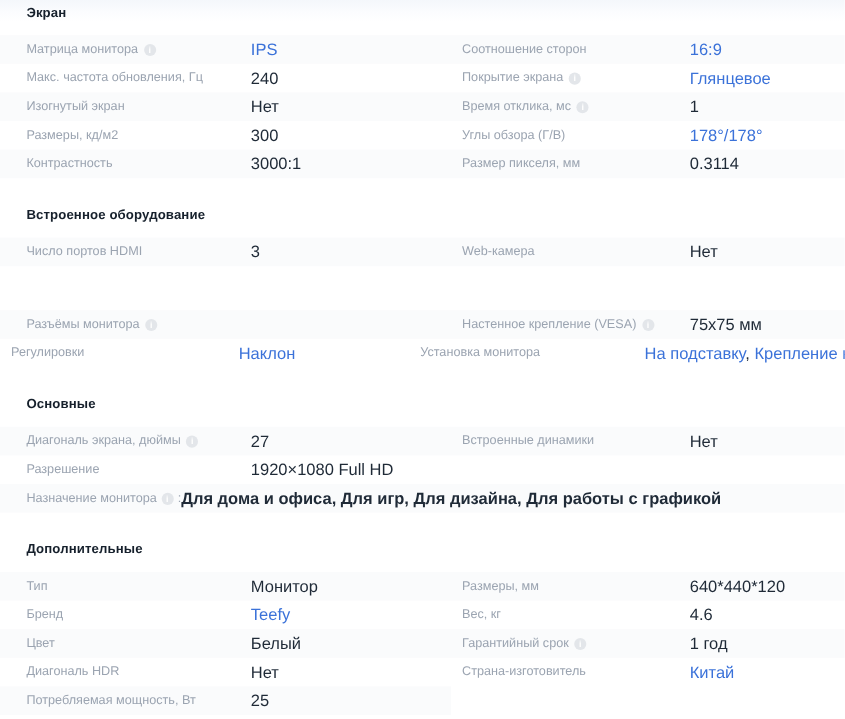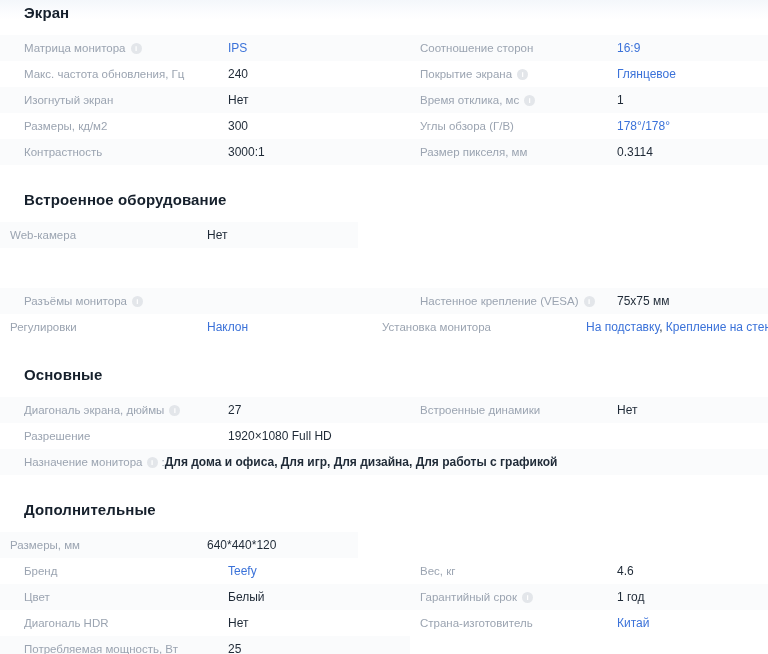--- a/index.html
+++ b/index.html
@@ -18,21 +18,21 @@
     position: absolute;
     top: 0; left: 0; right: 0;
     height: 20px;
     background: linear-gradient(180deg, #f4f7fb 0%, #fbfcfe 55%, #ffffff 100%);
     pointer-events: none;
   }
   .page { position: relative; padding: 0 0 0 0; }
 
   .section { margin: 0; }
   .section-title {
-    font-size: 15px;
+    font-size: 12px;
     font-weight: bold;
     color: #16202c;
     letter-spacing: .1px;
     padding-left: 24px;
   }
 
   
   .rows {
     position: relative;
   }
@@ -53,26 +53,26 @@
 
   .lbl {
     font-size: 11.5px;
     color: #9ba4b1;
     white-space: nowrap;
     display: flex;
     align-items: center;
     gap: 5px;
   }
   .val {
-    font-size: 12px;
+    font-size: 15px;
     color: #1f2a37;
     white-space: nowrap;
   }
   .cell.left .val { position: absolute; left: 228px; }
-  .cell.right .val { position: absolute; left: 207px; }
+  .cell.right .val { position: absolute; left: 217px; }
 
   a.lnk, .lnk {
     color: #3b72d9;
     text-decoration: none;
   }
 
   .info {
     display: inline-block;
     width: 11px; height: 11px;
     border-radius: 50%;
@@ -192,20 +192,26 @@
           </div>
         </div>
       </div>
     </div>
     <div class="section">
       <div class="spacer-lg"></div>
       <div class="section-title">Встроенное оборудование</div>
       <div class="title-gap"></div>
       <div class="rows">
         <div class="row">
+          <div class="cell left stripe">
+            <span class="lbl">
+              <span>Число портов HDMI</span>
+            </span>
+            <span class="val">3</span>
+          </div>
           <div class="cell right stripe">
             <span class="lbl">
               <span>Web-камера</span>
             </span>
             <span class="val">Нет</span>
           </div>
         </div>
       </div>
     </div>
     <div class="section">
@@ -283,20 +289,26 @@
           </div>
         </div>
       </div>
     </div>
     <div class="section">
       <div class="spacer-lg"></div>
       <div class="section-title">Дополнительные</div>
       <div class="title-gap"></div>
       <div class="rows">
         <div class="row">
+          <div class="cell left stripe">
+            <span class="lbl">
+              <span>Тип</span>
+            </span>
+            <span class="val">Монитор</span>
+          </div>
           <div class="cell right stripe">
             <span class="lbl">
               <span>Размеры, мм</span>
             </span>
             <span class="val">640*440*120</span>
           </div>
         </div>
         <div class="row">
           <div class="cell left">
             <span class="lbl">

